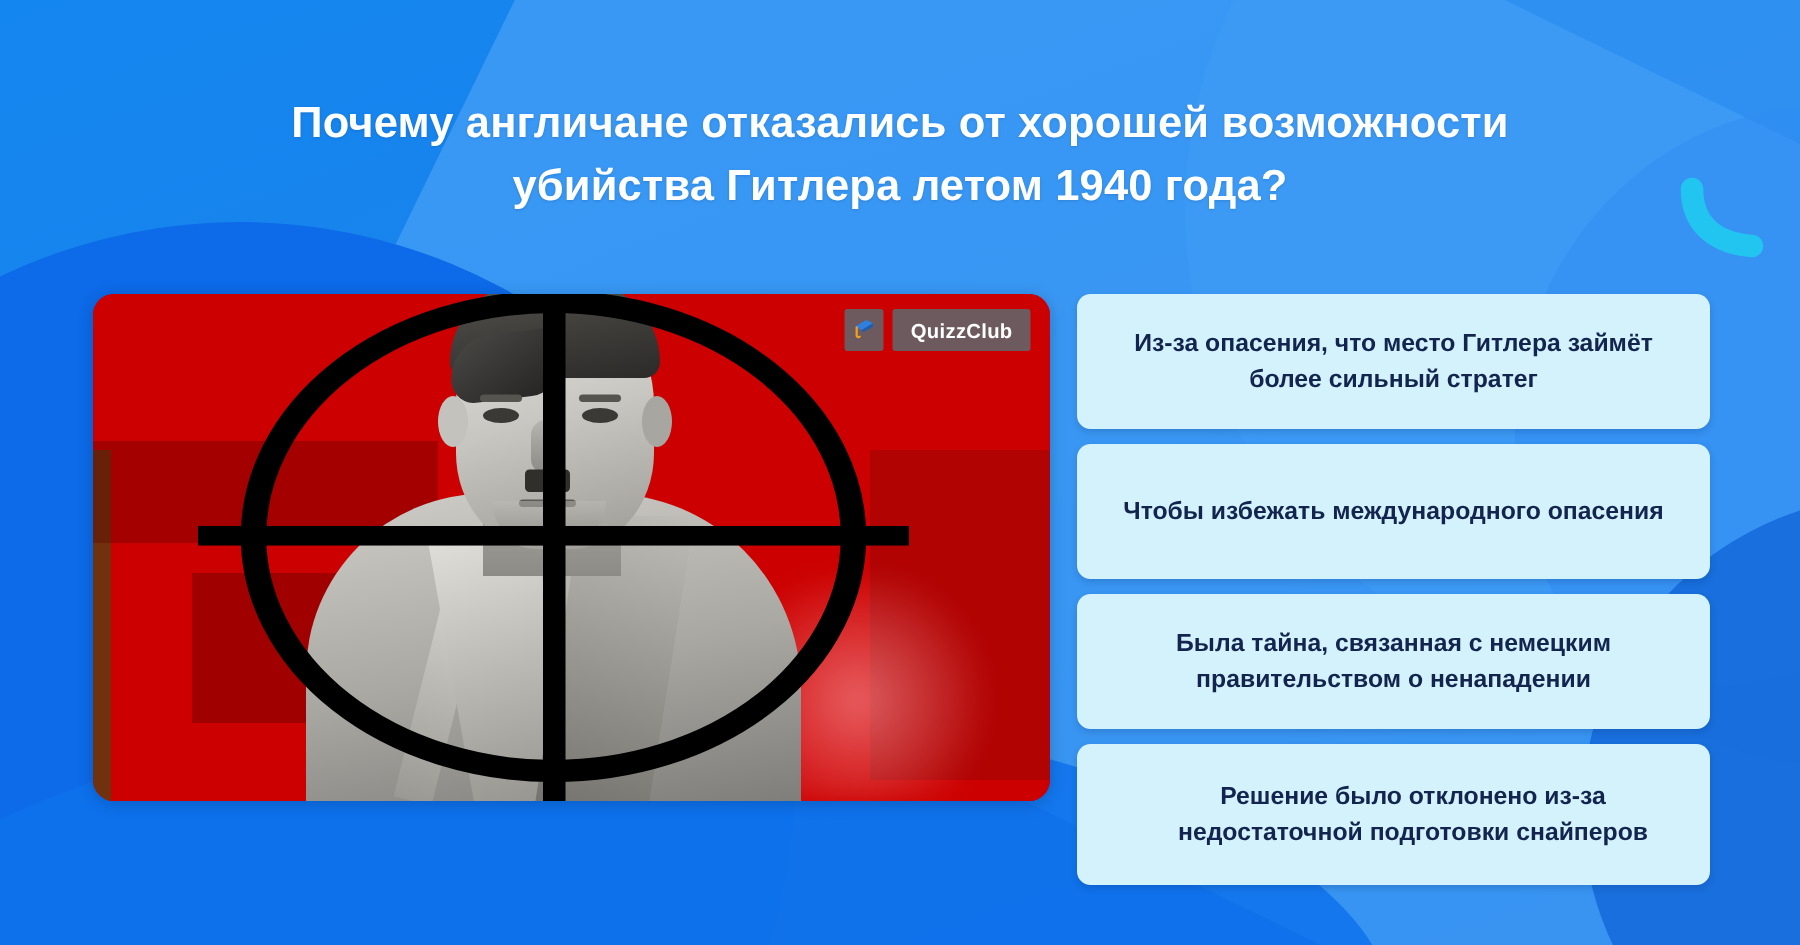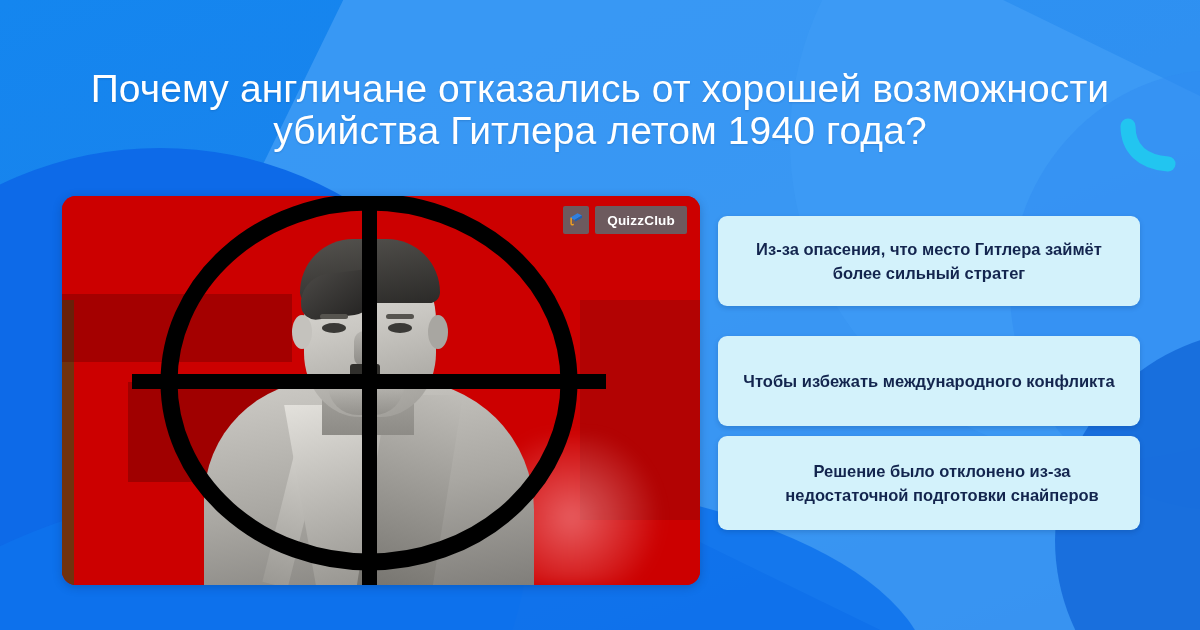--- a/index.html
+++ b/index.html
@@ -93,35 +93,35 @@
   }
 
   
   .title {
     position: absolute;
     top: 42px;
     left: 60px;
     width: 1080px;
     text-align: center;
     color: #ffffff;
-    font-size: 39px;
+    font-size: 29px;
     line-height: 42px;
-    font-weight: normal;
+    font-weight: bold;
     letter-spacing: .1px;
     text-shadow: 0 1px 2px rgba(0,40,90,.18);
   }
   .title .line { display: block; white-space: nowrap; }
 
   
   .media {
     position: absolute;
     left: 62px;
     top: 196px;
     width: 638px;
-    height: 389px;
+    height: 338px;
     border-radius: 14px;
     overflow: hidden;
     background: #cc0000;
     box-shadow: 0 2px 10px rgba(0,30,70,.25);
   }
   .media-photo {
     position: absolute;
     inset: 0;
     background: #cc0000;
   }
@@ -342,21 +342,21 @@
     font-weight: bold;
     text-align: center;
     padding: 16px 22px;
     box-shadow: 0 2px 5px rgba(0,35,80,.18);
     display: flex;
     align-items: center;
     justify-content: center;
     box-sizing: border-box;
     cursor: pointer;
   }
-  .answer.h2 { min-height: 90px; margin-top: 20px; }
+  .answer.h2 { min-height: 90px; }
   .answer.h3 { min-height: 94px; padding-left: 48px; }
 </style>
 </head>
 <body>
 
 <div id="stage">
 
   <div class="bg-layer">
     <div class="blob-diagonal"></div>
     <div class="blob-round-right"></div>
@@ -417,17 +417,18 @@
           <path d="M10 12 L20 6 L20 9 L11 14 Z" fill="#1b5fb5"></path>
           <path d="M5.5 9.7 L5.5 17 C5.5 18.2 7.4 18.9 8.2 17.9" fill="none" stroke="#f0a020" stroke-width="2" stroke-linecap="round"></path>
         </svg>
       </div>
       <div class="badge-name">QuizzClub</div>
     </div>
   </div>
 
   <div class="answers">
     <div class="answer h2">Из-за опасения, что место Гитлера займёт более сильный стратег</div>
-    <div class="answer h2">Чтобы избежать международного конфликта</div>
+    <div class="answer h2">Чтобы избежать международного опасения</div>
+    <div class="answer h2">Была тайна, связанная с немецким правительством о ненападении</div>
     <div class="answer h3">Решение было отклонено из-за недостаточной подготовки снайперов</div>
   </div>
 
 </div>
 
 </body></html>

